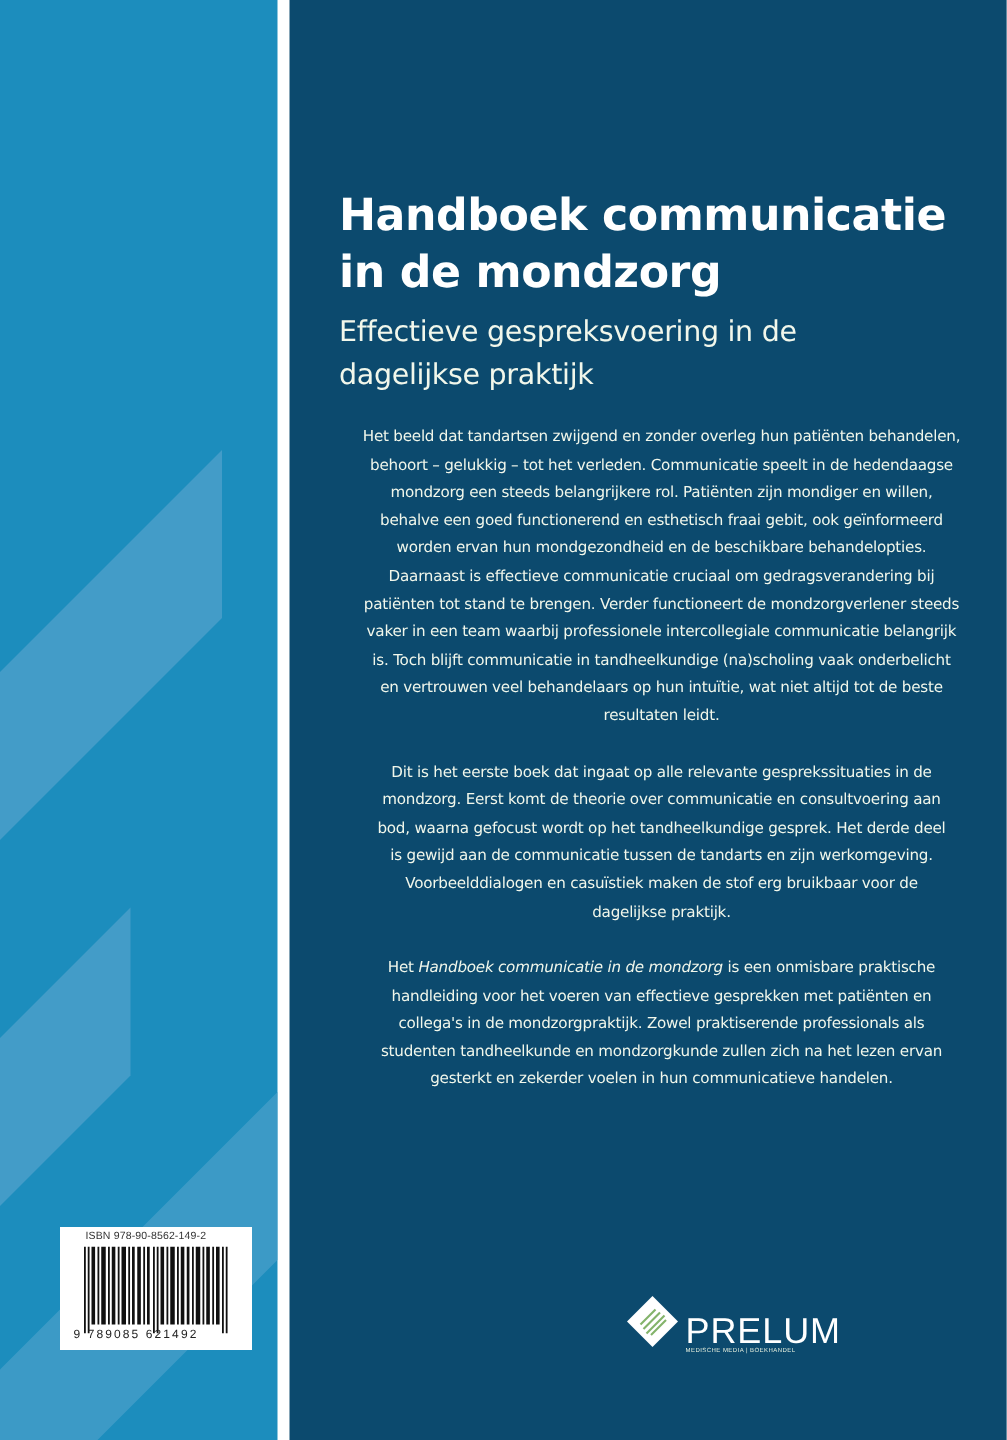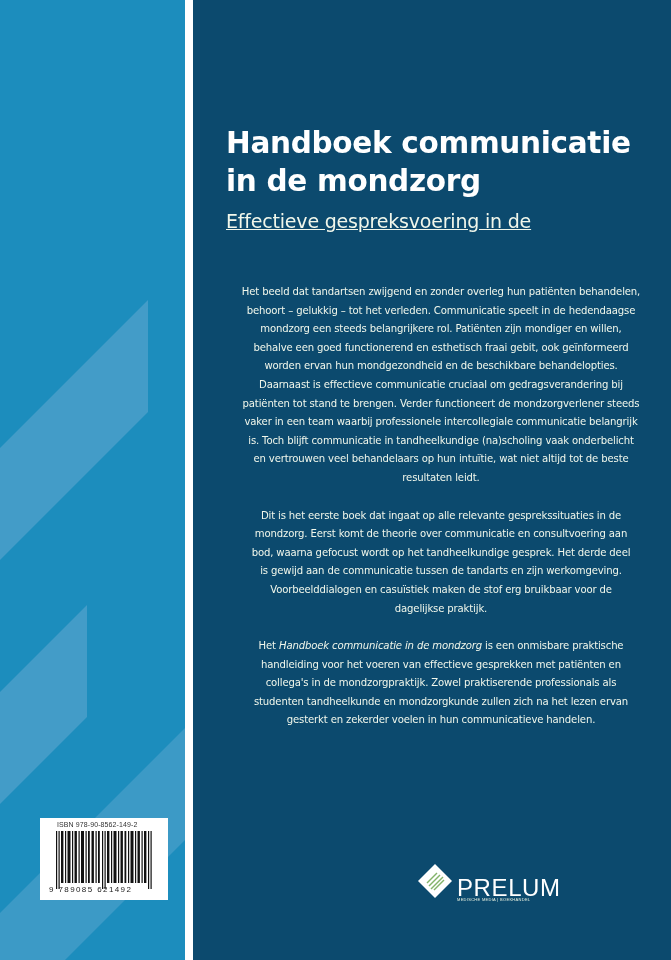--- a/index.html
+++ b/index.html
@@ -21,21 +21,21 @@
       color: #ffffff; font-size: 29.5px; line-height: 38px; font-weight: bold;
       letter-spacing: -0.3px;
       font-family: "DejaVu Sans", sans-serif;
     }
     .title span { display: block; }
     .subtitle {
       position: absolute; left: 33px; top: 207px; margin: 0;
       color: #f1f7eb; font-size: 19px; line-height: 29px; font-weight: normal;
       letter-spacing: -0.2px;
     }
-    .subtitle span { display: block; text-decoration: underline; }
+    .subtitle span { display: block; }
     .body-text {
       position: absolute; left: 33px; top: 283px; width: 430px;
       color: #f1f7eb; font-size: 10.1px; line-height: 18.6px;
       letter-spacing: -0.15px;
     }
     .body-text p { margin: 0 0 19px 0; }
     .body-text p span.line { display: block; white-space: nowrap; text-align: center; }
     .body-text em { font-style: italic; }
 
     .barcode {
@@ -119,20 +119,21 @@
   </div>
 </div>
 
 <div class="green-panel">
   <h1 class="title">
     <span>Handboek communicatie</span>
     <span>in de mondzorg</span>
   </h1>
   <h2 class="subtitle">
     <span>Effectieve gespreksvoering in de</span>
+    <span>dagelijkse praktijk</span>
   </h2>
 
   <div class="body-text">
     <p>
       <span class="line">Het beeld dat tandartsen zwijgend en zonder overleg hun patiënten behandelen,</span>
       <span class="line">behoort – gelukkig – tot het verleden. Communicatie speelt in de hedendaagse</span>
       <span class="line">mondzorg een steeds belangrijkere rol. Patiënten zijn mondiger en willen,</span>
       <span class="line">behalve een goed functionerend en esthetisch fraai gebit, ook geïnformeerd</span>
       <span class="line">worden ervan hun mondgezondheid en de beschikbare behandelopties.</span>
       <span class="line">Daarnaast is effectieve communicatie cruciaal om gedragsverandering bij</span>

